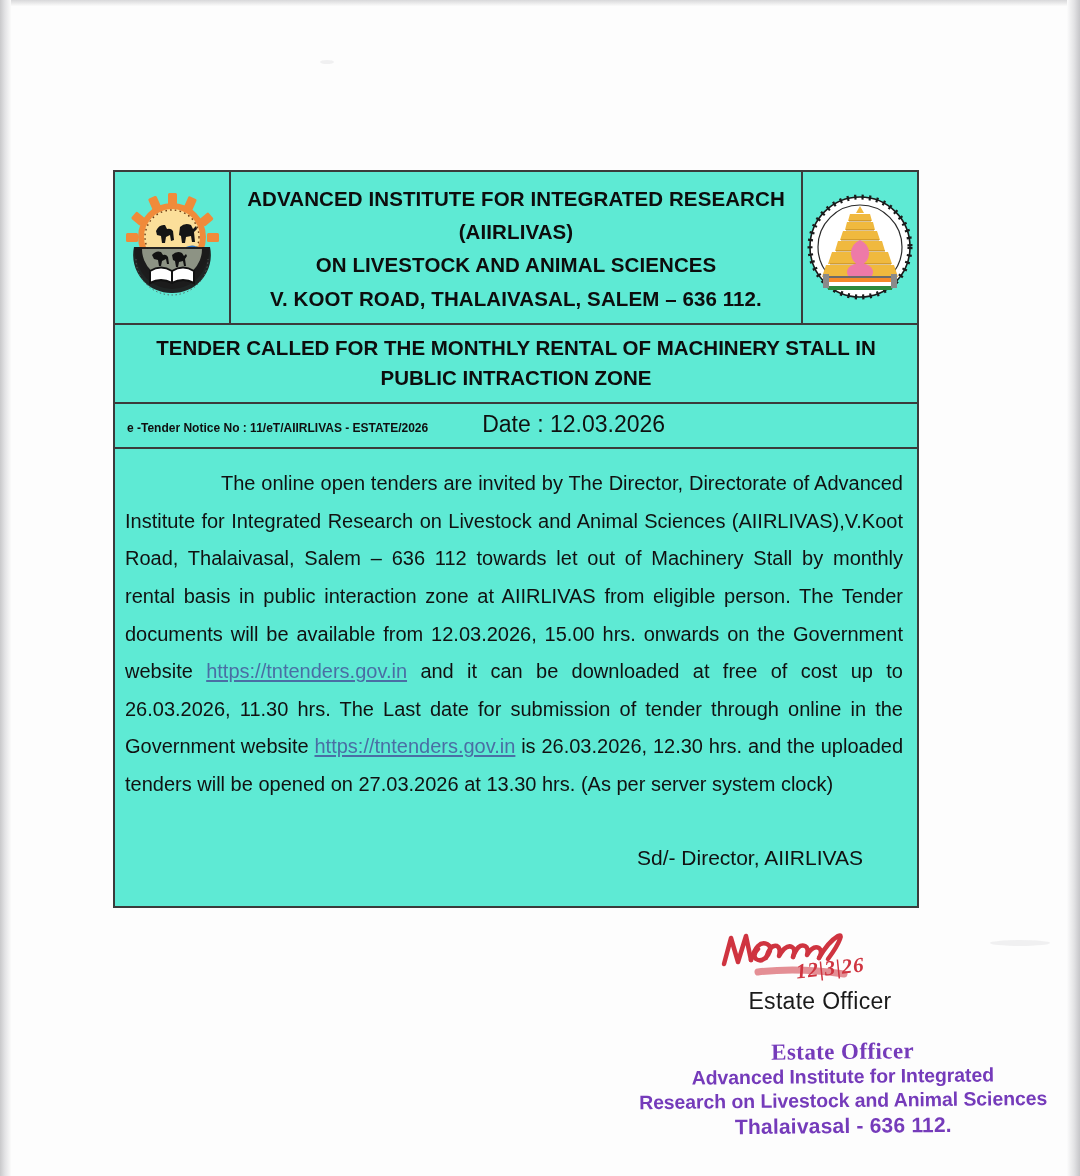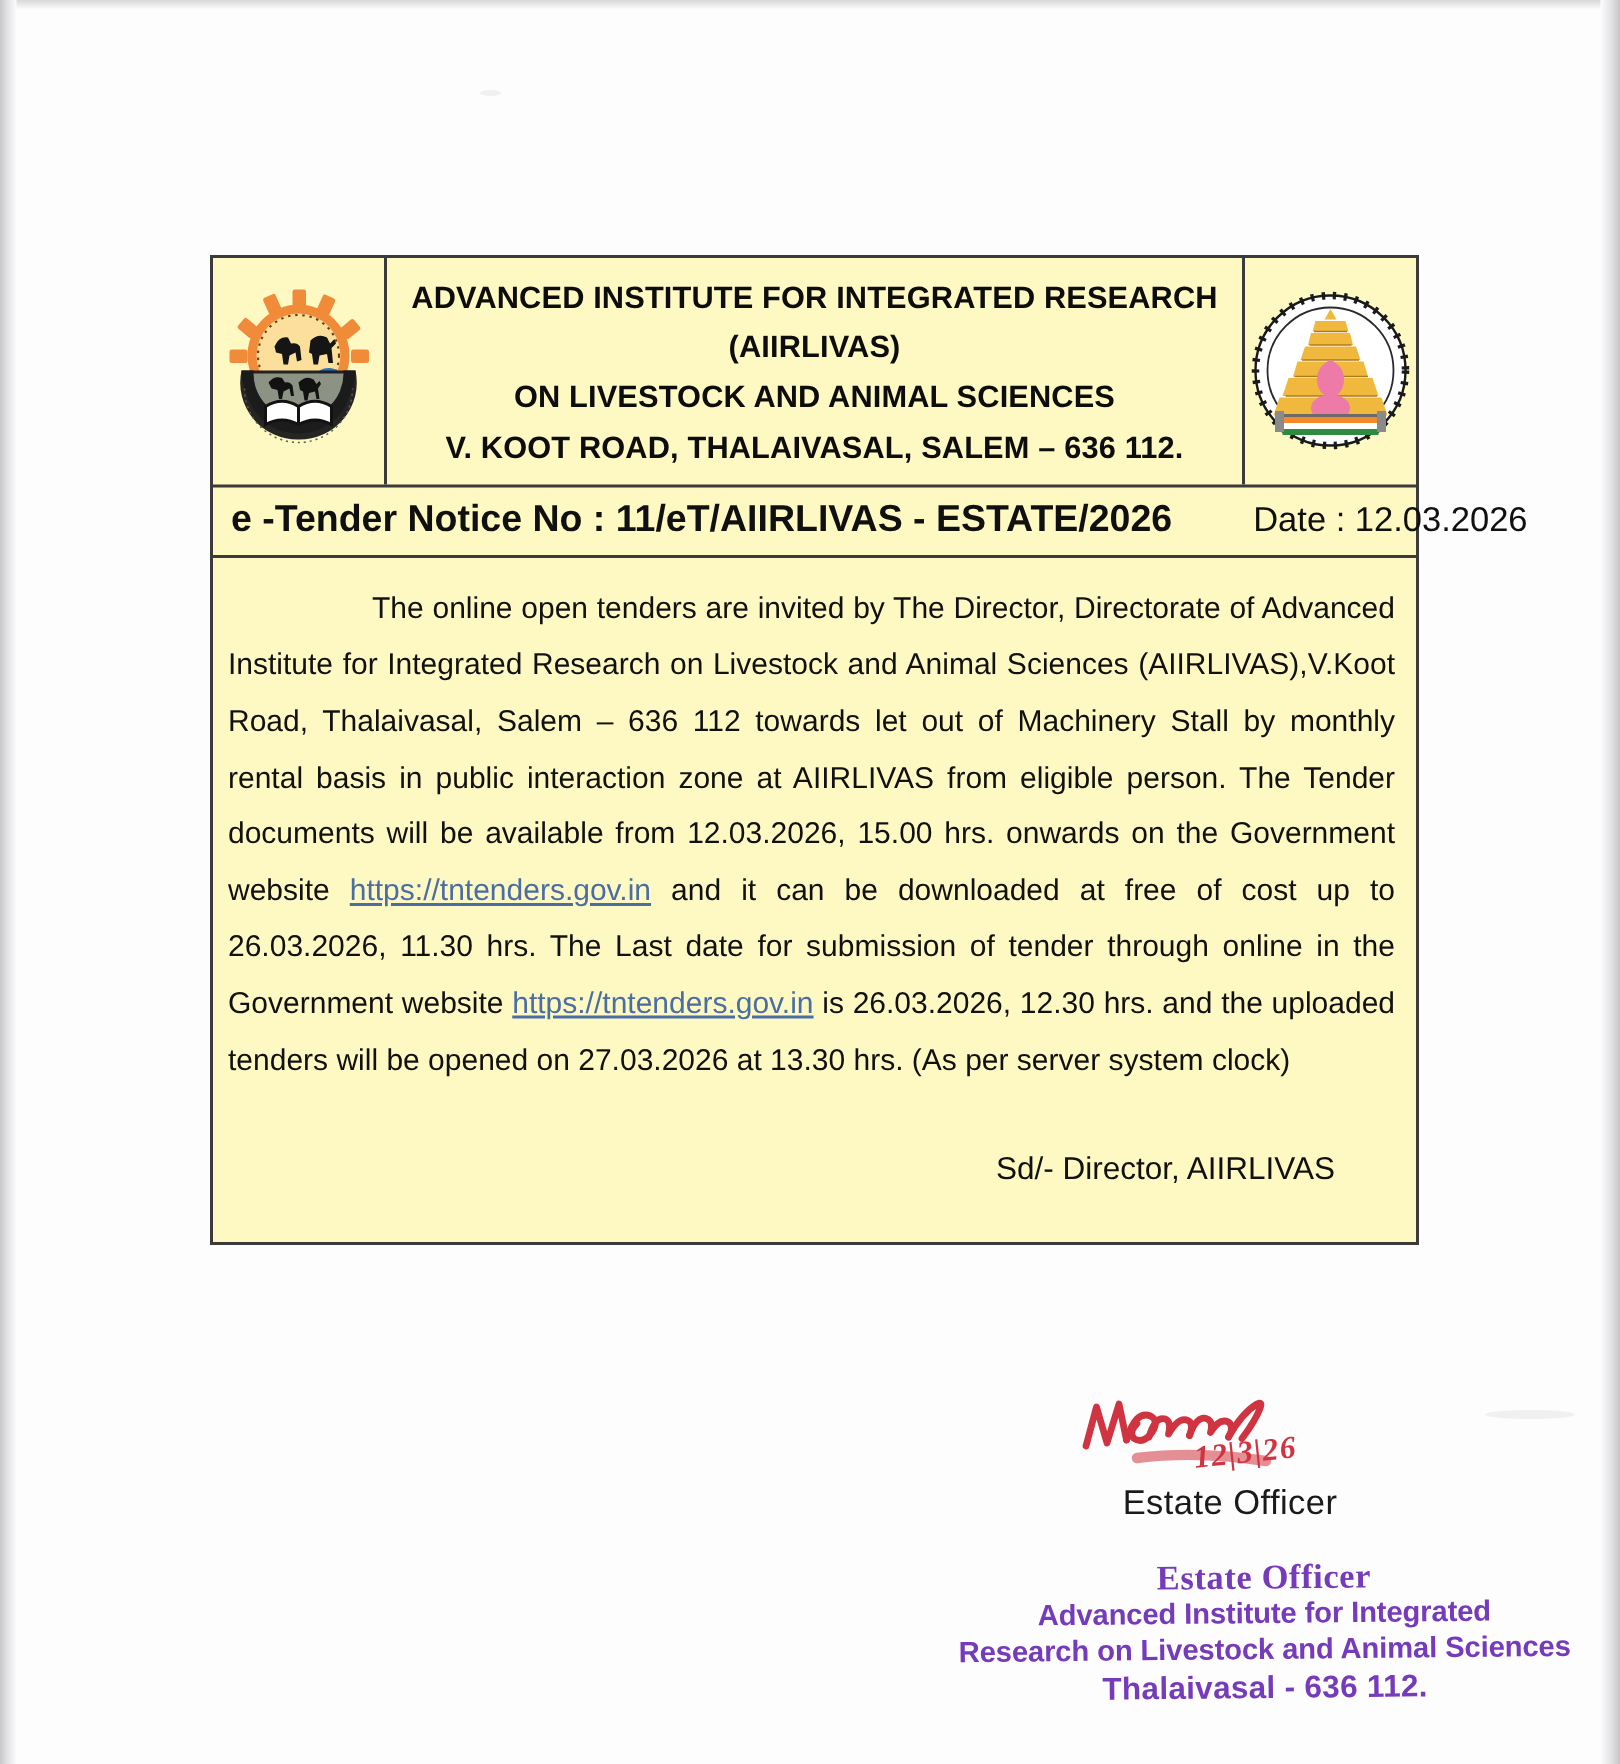--- a/index.html
+++ b/index.html
@@ -47,22 +47,21 @@
   }
 
   
   #notice-box {
     position: absolute;
     left: 113px;
     top: 170px;
     width: 806px;
     box-sizing: border-box;
     border: 2px solid #3b3b3b;
-    background: #fef9c3;
-    margin-left: 27px;
+    background: #5eead4;
   }
 
   
   .header-row {
     display: flex;
     align-items: stretch;
     border-bottom: 2px solid #3b3b3b;
   }
   .logo-cell {
     width: 116px;
@@ -108,21 +107,21 @@
   
   #notice-meta-row {
     border-bottom: 2px solid #3b3b3b;
     display: flex;
     align-items: baseline;
     padding: 7px 12px 9px;
     box-sizing: border-box;
   }
   #notice-no {
     font-weight: bold;
-    font-size: 25px;
+    font-size: 12px;
     color: #101010;
     white-space: nowrap;
   }
   #notice-date {
     font-weight: normal;
     font-size: 23px;
     color: #101010;
     white-space: nowrap;
     margin-left: 54px;
   }
@@ -323,20 +322,24 @@
           <rect x="22" y="94" width="64" height="4" fill="#ffffff"></rect>
           <rect x="22" y="98" width="64" height="4" fill="#2d8a3e"></rect>
           <rect x="20" y="88" width="68" height="2" fill="#6b6b6b"></rect>
 
           <rect x="17" y="86" width="6" height="14" fill="#8a8a8a"></rect>
           <rect x="85" y="86" width="6" height="14" fill="#8a8a8a"></rect>
         </svg>
       </div>
     </div>
 
+    <div id="subject-banner">
+      <div class="subject-line">TENDER CALLED FOR THE MONTHLY RENTAL OF MACHINERY STALL IN</div>
+      <div class="subject-line">PUBLIC INTRACTION ZONE</div>
+    </div>
 
     <div id="notice-meta-row">
       <span id="notice-no">e -Tender Notice No : 11/eT/AIIRLIVAS - ESTATE/2026</span>
       <span id="notice-date">Date : 12.03.2026</span>
     </div>
 
     <div id="notice-body">
       <p id="body-paragraph"><span>The online open tenders are invited by The Director, Directorate of Advanced Institute for Integrated Research on Livestock and Animal Sciences (AIIRLIVAS),V.Koot Road, Thalaivasal, Salem – 636 112 towards let out of Machinery Stall by monthly rental basis in public interaction zone at AIIRLIVAS from eligible person. The Tender documents will be available from 12.03.2026, 15.00 hrs. onwards on the Government website </span><a class="weblink" href="#">https://tntenders.gov.in</a><span> and it can be downloaded at free of cost up to 26.03.2026, 11.30 hrs. The Last date for submission of tender through online in the Government website </span><a class="weblink" href="#">https://tntenders.gov.in</a><span> is 26.03.2026, 12.30 hrs. and the uploaded tenders will be opened on 27.03.2026 at 13.30 hrs. (As per server system clock)</span></p>
 
       <div id="signoff-line">Sd/- Director, AIIRLIVAS</div>

